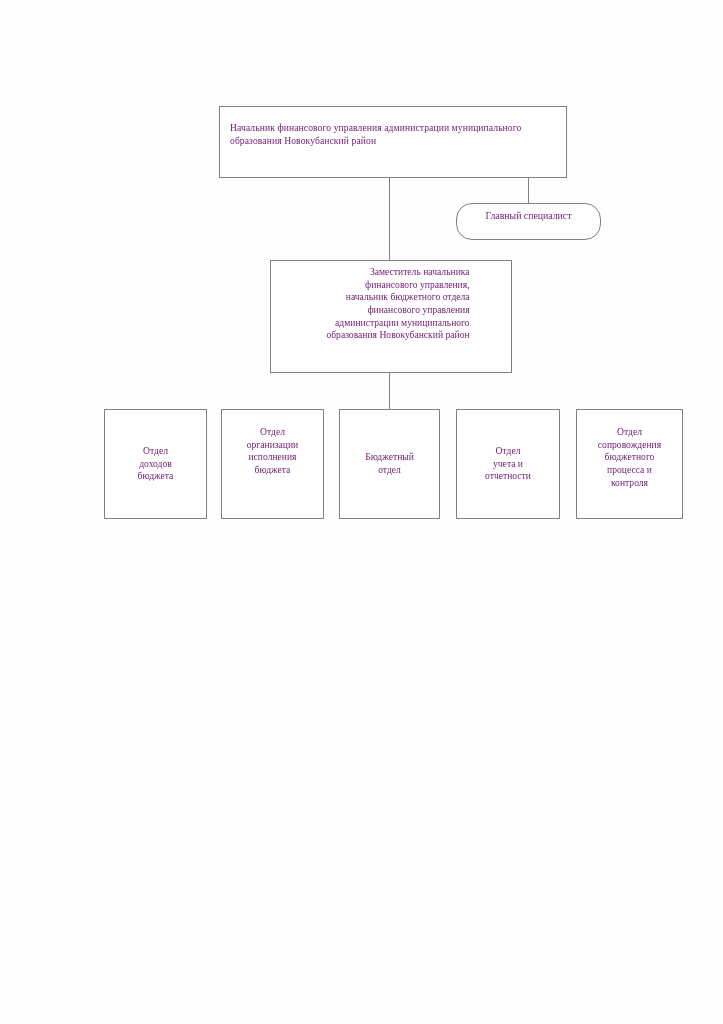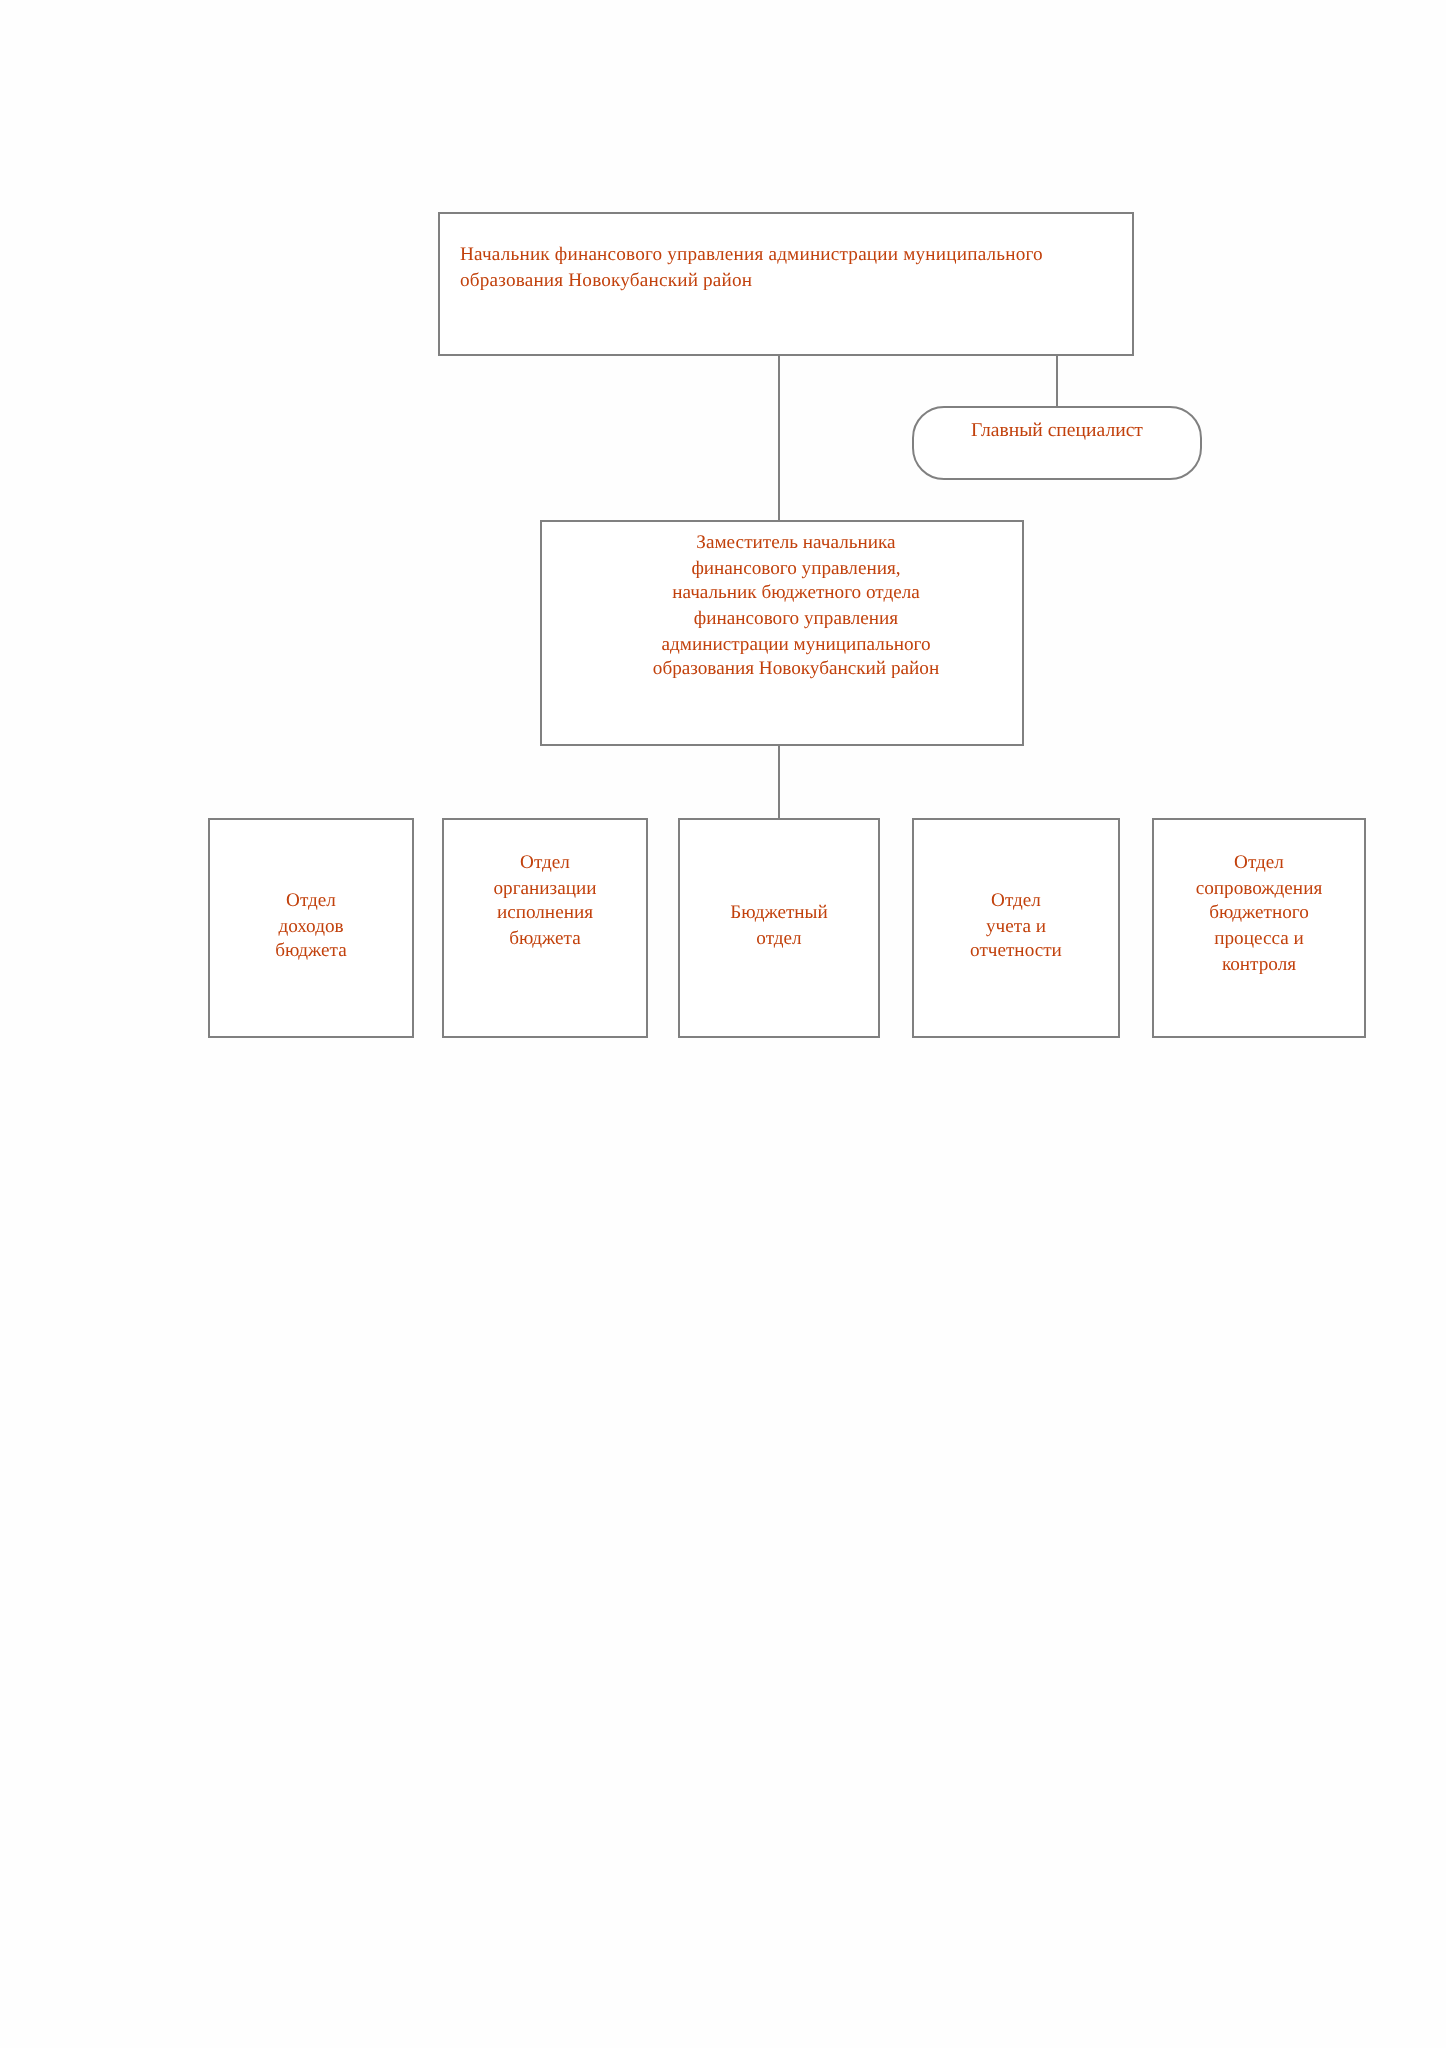--- a/index.html
+++ b/index.html
@@ -21,21 +21,21 @@
     height: 1024px;
   }
   .node {
     position: absolute;
     box-sizing: border-box;
     border: 1px solid #808080;
     background: #ffffff;
     display: flex;
     justify-content: center;
     line-height: 1.32;
-    color: #c2410c;
+    color: #701a75;
   }
   .node .node-text {
     display: block;
     white-space: pre-line;
   }
 
   
   #node-head {
     left: 219px;
     top: 106px;
@@ -69,21 +69,21 @@
   
   #node-deputy {
     left: 270px;
     top: 260px;
     width: 242px;
     height: 113px;
     align-items: flex-start;
   }
   #node-deputy .node-text {
     font-size: 9.6px;
-    text-align: center;
+    text-align: right;
     padding-top: 5px;
     margin-left: 14px;
   }
 
   
   .division {
     top: 409px;
     height: 110px;
     align-items: center;
   }

